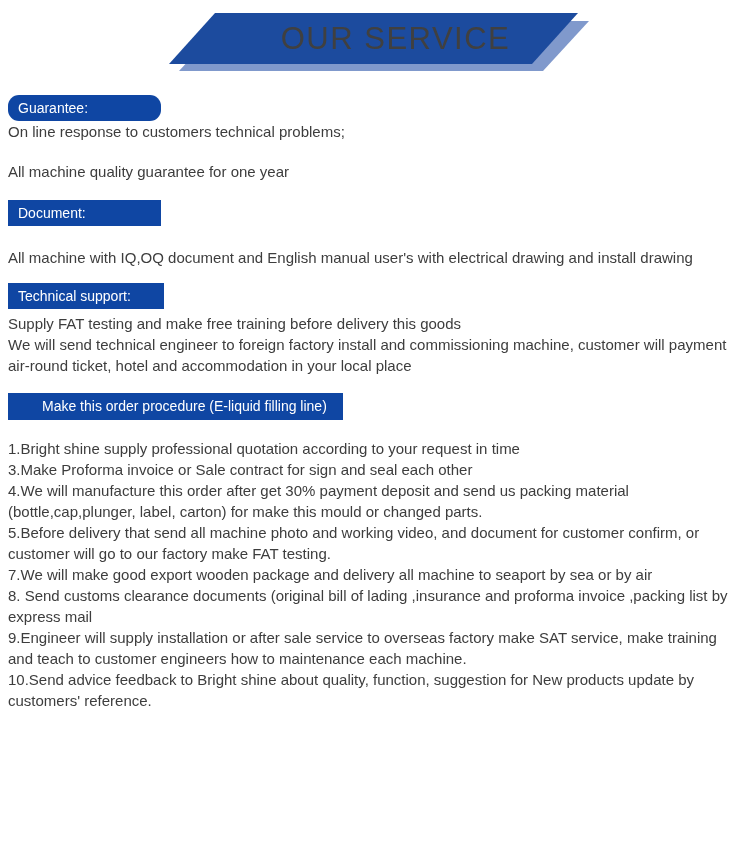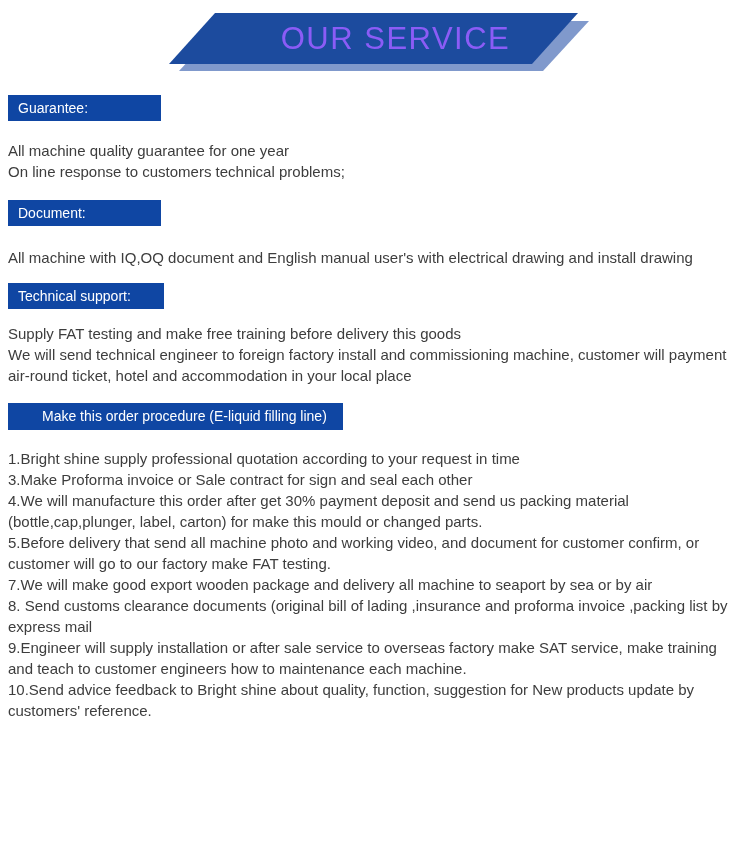--- a/index.html
+++ b/index.html
@@ -28,72 +28,72 @@
   }
   .banner-title {
     position: absolute;
     left: 213px;
     top: 14px;
     width: 365px;
     height: 50px;
     display: flex;
     align-items: center;
     justify-content: center;
-    color: #8b5cf6;
+    color: #404040;
     font-size: 31px;
     letter-spacing: 1.5px;
     font-weight: 400;
     white-space: nowrap;
   }
   
   .bar {
     margin-left: 8px;
     height: 26px;
     line-height: 26px;
     color: #ffffff;
     font-size: 14px;
     padding-left: 10px;
     box-sizing: border-box;
     white-space: nowrap;
     overflow: hidden;
   }
-  .bar-guarantee  { margin-top: 17px; width: 153px; }
+  .bar-guarantee  { margin-top: 17px; width: 153px; border-radius: 11px; }
   .bar-document   { margin-top: 18px; width: 153px; }
   .bar-technical  { margin-top: 15px; width: 156px; padding-left: 10px; }
   .bar-procedure  { margin-top: 17px; width: 335px; height: 27px; line-height: 27px; }
   
   .body-text {
     margin: 0;
     padding: 0 6px 0 8px;
     font-size: 15px;
     line-height: 21px;
     color: #3d3d3d;
   }
   .gap-a { margin-top: 19px; }
   .gap-b { margin-top: 21px; }
-  .gap-c { margin-top: 14px; }
+  .gap-c { margin-top: 4px; }
   .list-wrap { margin-top: 18px; }
   .list-wrap p { margin: 0; }
 </style>
 </head>
 <body>
 
 <div class="page">
 
   <div class="banner-wrap">
     <svg width="750" height="78" viewBox="0 0 750 78">
       <polygon points="225,21 589,21 543,71 179,71" fill="#8099cc"></polygon>
       <polygon points="215,13 578,13 532,64 169,64" fill="#1c4b9e"></polygon>
     </svg>
     <div class="banner-title">OUR SERVICE</div>
   </div>
 
   <div class="bar bar-guarantee" style="background: rgb(15, 70, 163);">Guarantee:</div>
+  <p class="body-text">On line response to customers technical problems;</p>
   <p class="body-text gap-a">All machine quality guarantee for one year</p>
-  <p class="body-text">On line response to customers technical problems;</p>
 
   <div class="bar bar-document" style="background: rgb(15, 70, 163);">Document:</div>
   <p class="body-text gap-b">All machine with IQ,OQ document and English manual user's with electrical drawing and install drawing</p>
 
   <div class="bar bar-technical" style="background: rgb(15, 70, 163);">Technical support:</div>
   <p class="body-text gap-c">Supply FAT testing and make free training before delivery this goods</p>
   <p class="body-text">We will send technical engineer to foreign factory install and commissioning machine, customer will payment air-round ticket, hotel and accommodation in your local place</p>
 
   <div class="bar bar-procedure" style="background: rgb(15, 70, 163); padding-left: 34px;">Make this order procedure (E-liquid filling line)</div>
   <div class="list-wrap">

